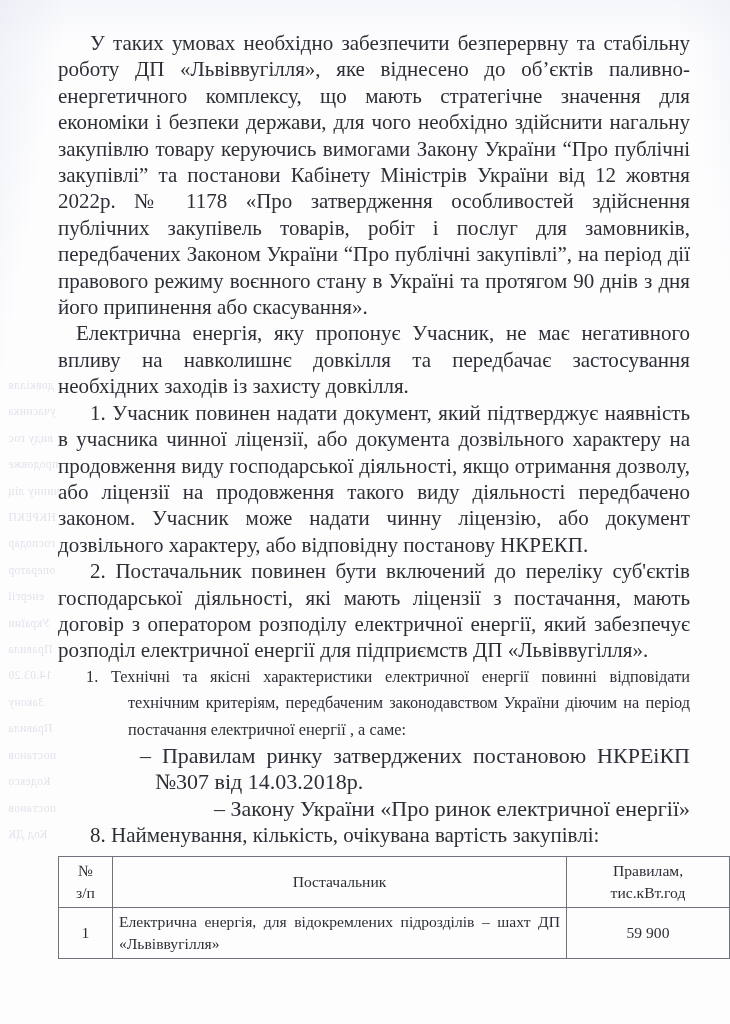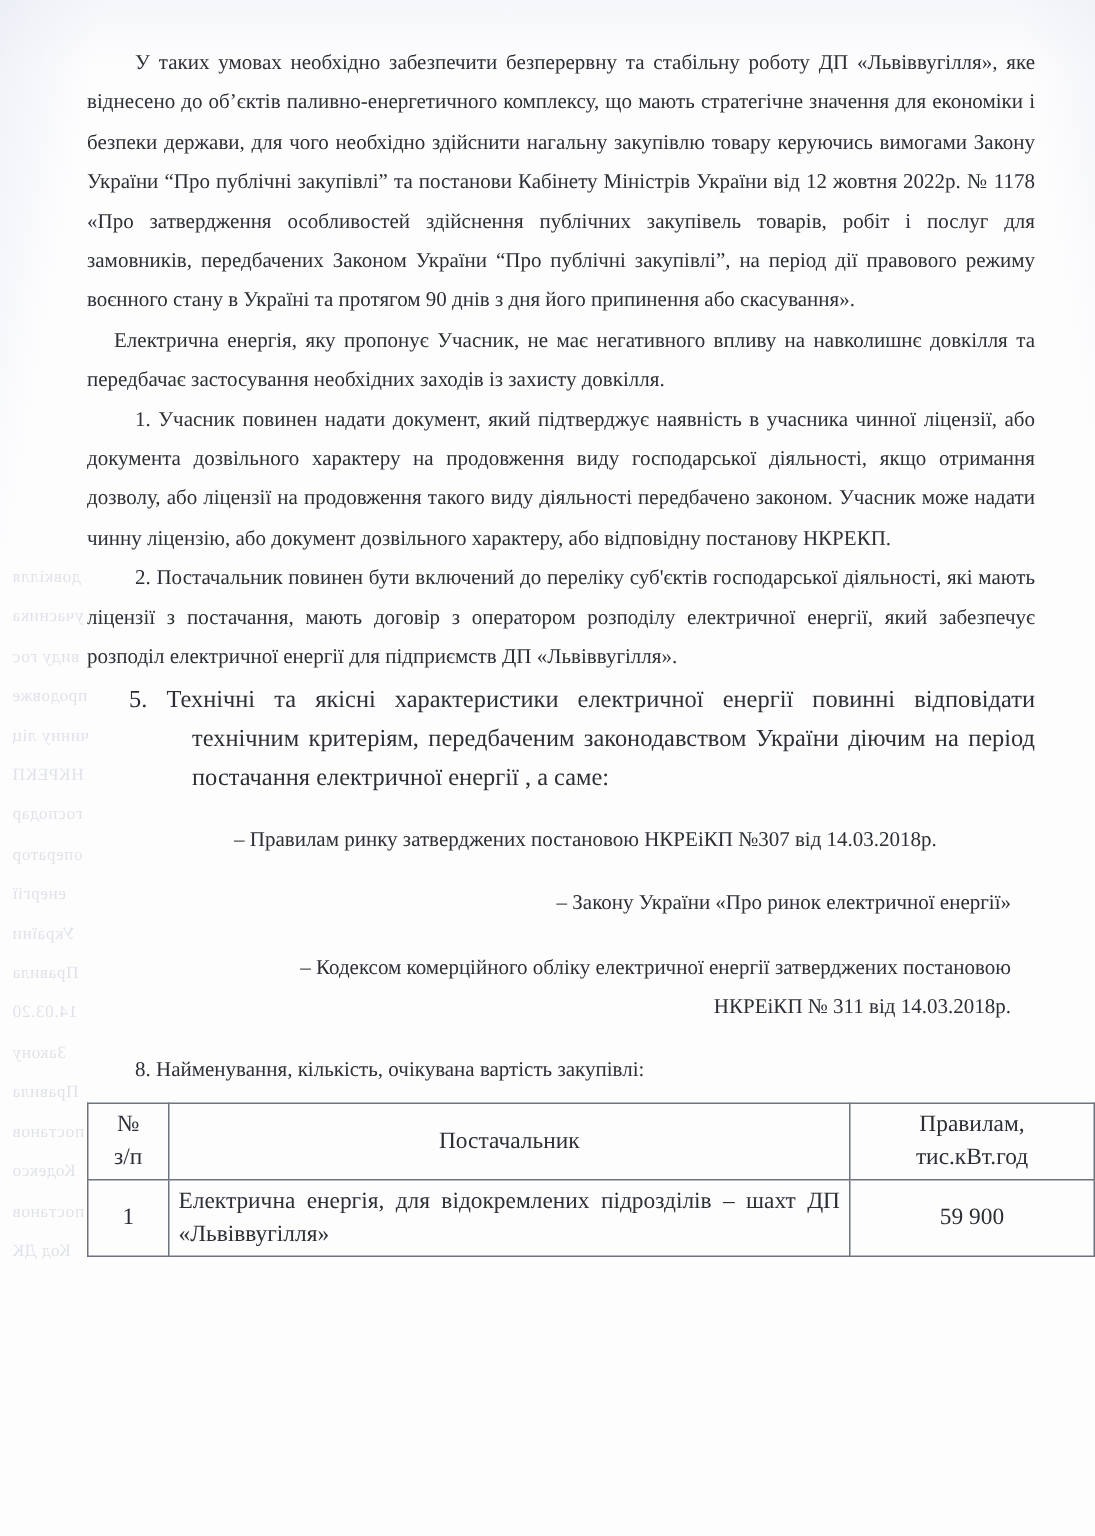--- a/index.html
+++ b/index.html
@@ -46,41 +46,41 @@
   .content {
     position: absolute;
     left: 58px;
     top: 30px;
     width: 632px;
   }
   p {
     margin: 0;
     text-align: justify;
     text-justify: inter-word;
-    font-size: 14px;
+    font-size: 21px;
     line-height: 26.4px;
   }
   p.indent { text-indent: 32px; }
   p.indent-sm { text-indent: 18px; }
   p.noindent { text-indent: 0; }
 
   .num-block {
     margin: 0;
     padding-left: 70px;
     text-indent: -42px;
     text-align: justify;
     font-size: 16.3px;
     line-height: 26.4px;
   }
   .dash-block {
-    margin: 16px;
+    margin: 0;
     padding-left: 97px;
     text-indent: -15px;
     text-align: justify;
-    font-size: 14px;
+    font-size: 22px;
     line-height: 26.4px;
   }
   .dash-block.tight { text-align: right; }
 
   table.proc {
     margin-top: 7px;
     width: 632px;
     border-collapse: collapse;
     table-layout: fixed;
     font-size: 15.6px;
@@ -130,28 +130,27 @@
 
     <p class="indent">У таких умовах необхідно забезпечити безперервну та стабільну роботу ДП «Львіввугілля», яке віднесено до об’єктів паливно-енергетичного комплексу, що мають стратегічне значення для економіки і безпеки держави, для чого необхідно здійснити нагальну закупівлю товару керуючись вимогами Закону України “Про публічні закупівлі” та постанови Кабінету Міністрів України від 12 жовтня 2022р. № 1178 «Про затвердження особливостей здійснення публічних закупівель товарів, робіт і послуг для замовників, передбачених Законом України “Про публічні закупівлі”, на період дії правового режиму воєнного стану в Україні та протягом 90 днів з дня його припинення або скасування».</p>
 
 
     <p class="indent-sm">Електрична енергія, яку пропонує Учасник, не має негативного впливу на навколишнє довкілля та передбачає застосування необхідних заходів із захисту довкілля.</p>
 
     <p class="indent">1. Учасник повинен надати документ, який підтверджує наявність в учасника чинної ліцензії, або документа дозвільного характеру на продовження виду господарської діяльності, якщо отримання дозволу, або ліцензії на продовження такого виду діяльності передбачено законом. Учасник може надати чинну ліцензію, або документ дозвільного характеру, або відповідну постанову НКРЕКП.</p>
 
     <p class="indent">2. Постачальник повинен бути включений до переліку суб'єктів господарської діяльності, які мають ліцензії з постачання, мають договір з оператором  розподілу електричної енергії, який забезпечує розподіл електричної енергії  для підприємств ДП «Львіввугілля».</p>
 
-    <div class="num-block">5. Технічні та якісні характеристики електричної енергії повинні відповідати технічним критеріям, передбаченим законодавством України діючим на період постачання електричної енергії , а саме:</div>
+    <div class="num-block">1. Технічні та якісні характеристики електричної енергії повинні відповідати технічним критеріям, передбаченим законодавством України діючим на період постачання електричної енергії , а саме:</div>
 
     <div class="dash-block">– Правилам ринку затверджених постановою НКРЕіКП №307 від 14.03.2018р.</div>
 
     <div class="dash-block tight">– Закону України «Про ринок електричної енергії»</div>
 
 
-    <div class="dash-block tight">– Кодексом комерційного обліку електричної енергії затверджених постановою НКРЕіКП № 311 від 14.03.2018р.</div>
 
 
 
     <p class="indent noindent" style="text-indent:32px">8. Найменування, кількість, очікувана вартість закупівлі:</p>
 
     <table class="proc">
       <tbody>
         <tr class="row-h">
           <td class="col-no hdr">
             <div>№</div>

